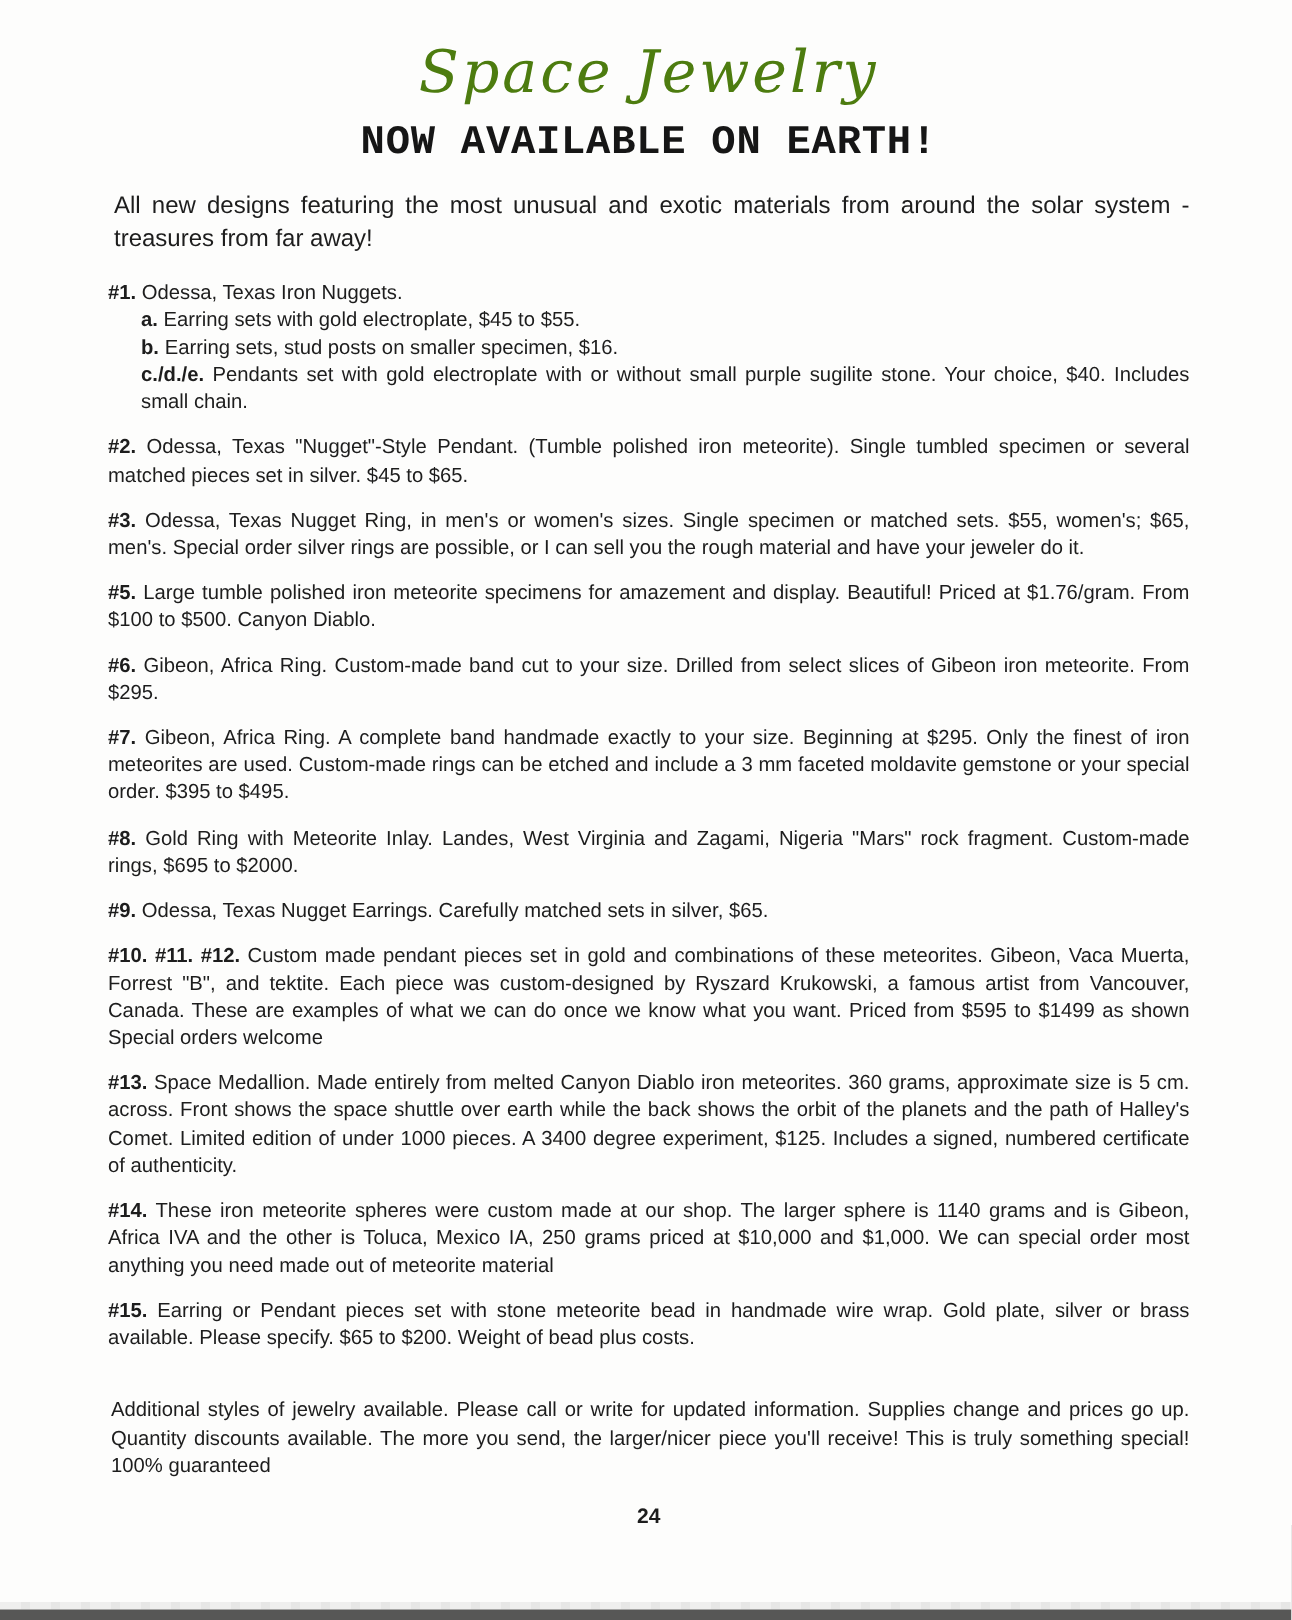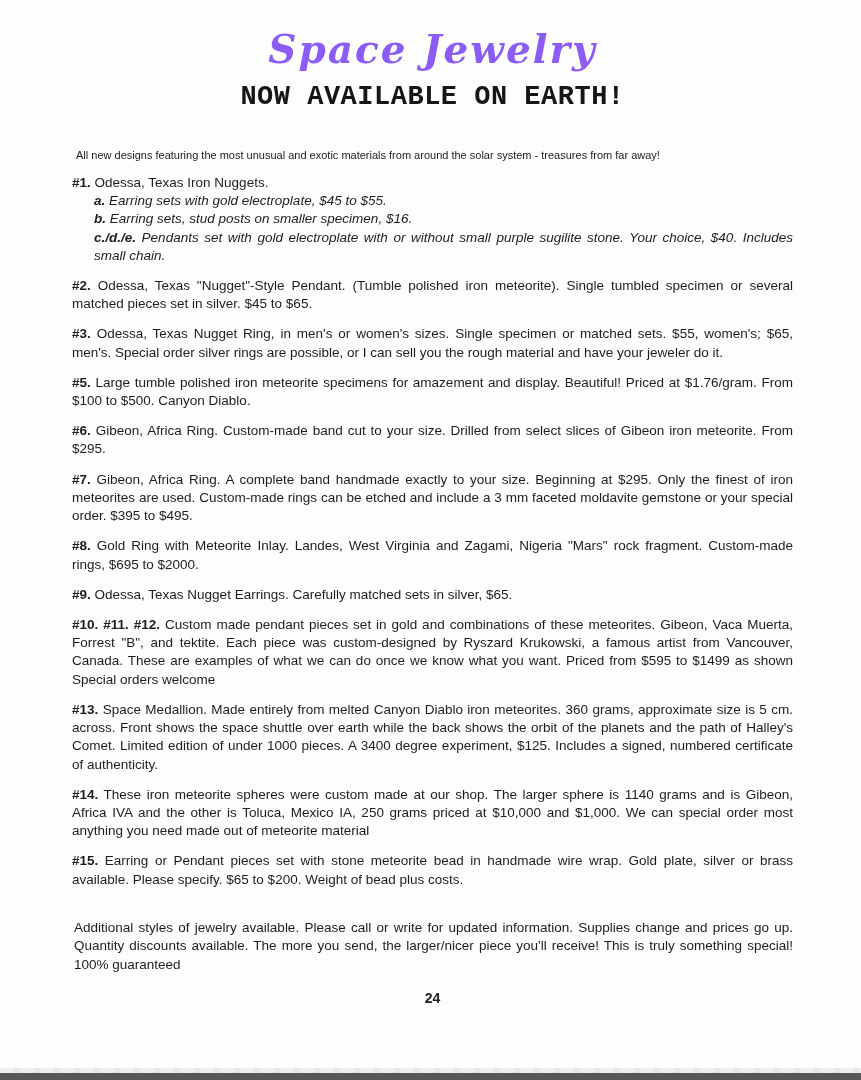--- a/index.html
+++ b/index.html
@@ -13,52 +13,52 @@
     font-family: "Liberation Sans", sans-serif;
     color: #1d1d1d;
     box-sizing: border-box;
   }
   .content {
     padding: 18px 68px 0 72px;
   }
   .title {
     font-family: "DejaVu Serif", serif;
     font-style: italic;
-    font-weight: bold;
+    font-weight: normal;
     font-size: 39px;
     letter-spacing: 2px;
     text-align: center;
     margin: 8px 0 10px 0;
-    color: #8b5cf6;
+    color: #4d7c0f;
   }
   .subtitle {
     font-family: Liberation Mono, monospace;
     font-weight: bold;
     font-size: 27px;
     letter-spacing: 0.5px;
     text-align: center;
     margin: 0;
     color: #161616;
   }
   .intro {
-    margin-top: 36px;
-    font-size: 11px;
+    margin-top: 16px;
+    font-size: 16px;
     line-height: 1.35;
     text-align: justify;
     padding-left: 4px;
   }
   .items { margin-top: 4px; }
   .item {
     margin: 0 0 12px 0;
     font-size: 13.5px;
     line-height: 1.35;
     text-align: justify;
   }
   .marker { font-weight: bold; }
-  .subs { padding-left: 22px; font-style: italic; }
+  .subs { padding-left: 22px; }
   .sub { text-align: justify; }
   .footer {
     margin-top: 30px;
     font-size: 13.5px;
     line-height: 1.38;
     text-align: justify;
     padding-left: 2px;
   }
   .page-number {
     text-align: center;

